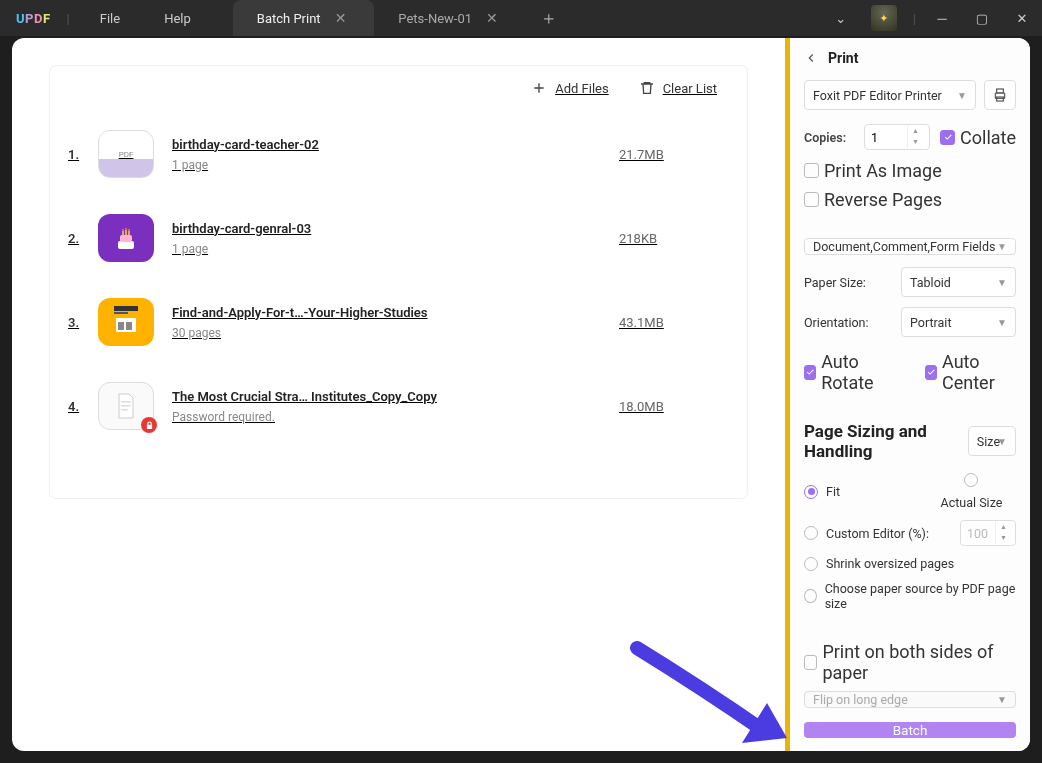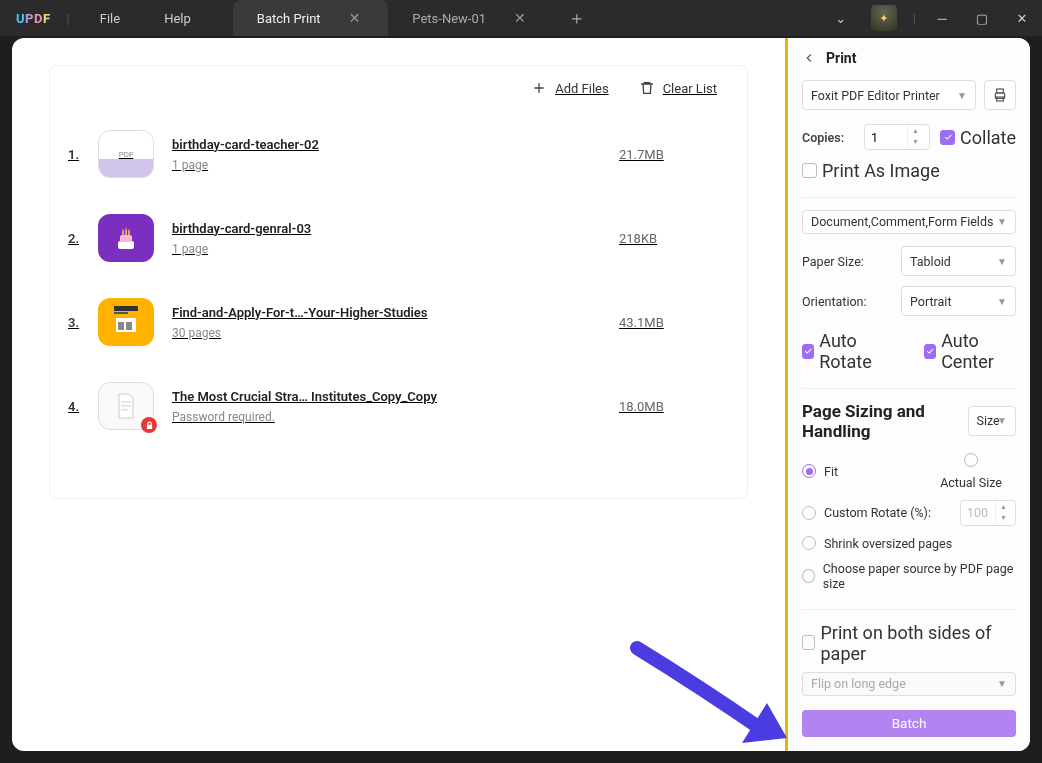--- a/index.html
+++ b/index.html
@@ -4,21 +4,21 @@
 <style>
 * { box-sizing: border-box; margin: 0; padding: 0; font-family: -apple-system, BlinkMacSystemFont, "Segoe UI", Roboto, Arial, sans-serif; }
 body { background: #1e1e1e; width: 1042px; height: 763px; overflow: hidden; }
 
 .titlebar { height: 36px; background: #2b2b2b; display: flex; align-items: center; color: #ccc; font-size: 13px; }
 .logo { padding: 0 16px; font-weight: 700; letter-spacing: 0.5px; }
 .logo .u { color: #4fc3f7; } .logo .p { color: #b39ddb; } .logo .d { color: #f48fb1; } .logo .f { color: #dce775; }
 .logo-divider { color: #555; margin-right: 8px; }
 .menu-item { padding: 0 22px; cursor: pointer; }
 .tabs { display: flex; align-items: stretch; height: 36px; margin-left: 20px; }
-.tab { display: flex; align-items: center; padding: 0 28px 0 24px; font-size: 13px; color: #aaa; border-radius: 8px 8px 0 0; position: relative; gap: 28px; justify-content: flex-end; }
+.tab { display: flex; align-items: center; padding: 0 28px 0 24px; font-size: 13px; color: #aaa; border-radius: 8px 8px 0 0; position: relative; gap: 14px; justify-content: flex-end; }
 .tab.active { background: #3a3a3a; color: #eee; }
 .tab .close { font-size: 14px; color: #999; }
 .newtab { display:flex; align-items:center; padding: 0 14px; color:#aaa; font-size:18px; }
 .spacer { flex: 1; }
 .winbtn { width: 40px; height: 36px; display:flex; align-items:center; justify-content:center; color:#ccc; font-size:13px; }
 .crown { width:26px; height:26px; border-radius:4px; background: radial-gradient(circle at 50% 30%, #665, #332); display:flex; align-items:center; justify-content:center; font-size:11px; color:#ffd54f; margin: 0 10px;}
 .tb-divider { color:#555; padding: 0 6px;}
 
 .workspace { position: absolute; top: 38px; left: 12px; right: 12px; bottom: 12px; background: #fff; border-radius: 12px; overflow: hidden; display: flex; }
 
@@ -37,21 +37,21 @@
 .thumb.cake { position:relative;}
 .thumb.yellow { background: #ffb300; }
 .thumb.locked { background: #fafafa; border:1px solid #ddd;}
 .thumb .badge-lock { position:absolute; right:-4px; bottom:-4px; width:16px; height:16px; border-radius:50%; background:#e53935; display:flex; align-items:center;justify-content:center;}
 .thumb .badge-lock svg{width:9px;height:9px;fill:#fff;}
 .meta { flex:1; }
 .fname { font-size: 13px; color: #222; font-weight: 600; margin-bottom: 6px; }
 .fsub { font-size: 12px; color: #888; }
 .fsize { width: 110px; font-size: 13px; color: #666; text-align:left; }
 
-.printpanel { width: 245px; border-left: 3px solid #eab308; background: #fdfdfd; padding: 12px 14px 14px; display:flex; flex-direction:column; font-size: 12.5px; color:#333; overflow-y:auto; }
+.printpanel { width: 245px; border-left: 5px solid #eab308; background: #fdfdfd; padding: 12px 14px 14px; display:flex; flex-direction:column; font-size: 12.5px; color:#333; overflow-y:auto; }
 .printhdr { display:flex; align-items:center; gap:10px; font-weight:700; font-size:14px; color:#222; margin-bottom:14px;}
 .printhdr svg { width:14px; height:14px; stroke:#555;}
 .select { height: 30px; border:1px solid #ddd; border-radius:4px; background:#fff; display:flex; align-items:center; padding:0 8px; font-size:12.5px; color:#333; position:relative; }
 .select .caret { position:absolute; right:8px; color:#999; font-size:10px;}
 .printer-row { display:flex; gap:8px; align-items:center; margin-bottom:14px;}
 .printer-row .select { flex:1;}
 .iconbtn { width:32px; height:30px; border:1px solid #ddd; border-radius:4px; background:#fff; display:flex; align-items:center; justify-content:center;}
 .iconbtn svg{width:16px;height:16px;stroke:#555;fill:none;}
 .frow { display:flex; align-items:center; margin-bottom:10px;}
 .frow .lbl { flex:1; color:#444; font-weight:600;}
@@ -249,20 +249,24 @@
             </svg>
           </div>
         <span>Collate</span>
       </div>
     </div>
 
     <div class="chk">
         <div class="box"></div>
         <span>Print As Image</span>
       </div>
+    <div class="chk">
+        <div class="box"></div>
+        <span>Reverse Pages</span>
+      </div>
 
     <div class="divider"></div>
 
     <div class="select" style="margin-bottom:12px;">
       <span>Document,Comment,Form Fields</span>
         <span class="caret">▼</span>
     </div>
 
     <div class="two">
       <span class="lbl">Paper Size:</span>
@@ -314,21 +318,21 @@
           <span>Fit</span>
         </div>
       <div class="radio r">
           <div class="dot"></div>
           <span>Actual Size</span>
         </div>
     </div>
     <div class="scaleline">
       <div class="radio" style="margin:0;">
           <div class="dot"></div>
-          <span>Custom Rotate (%):</span>
+          <span>Custom Editor (%):</span>
         </div>
       <div class="spin">
         <input value="100" style="">
         <div class="arrows">
             <span>▲</span>
             <span>▼</span>
           </div>
       </div>
     </div>
     <div class="radio">

